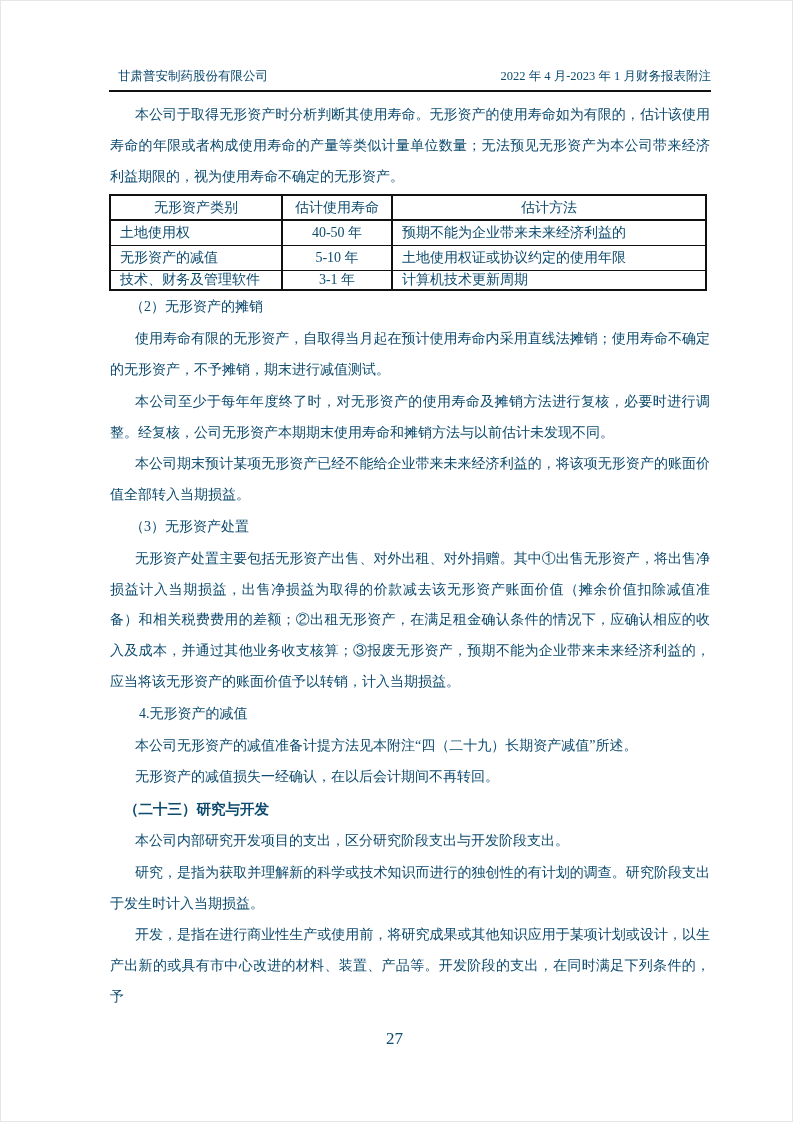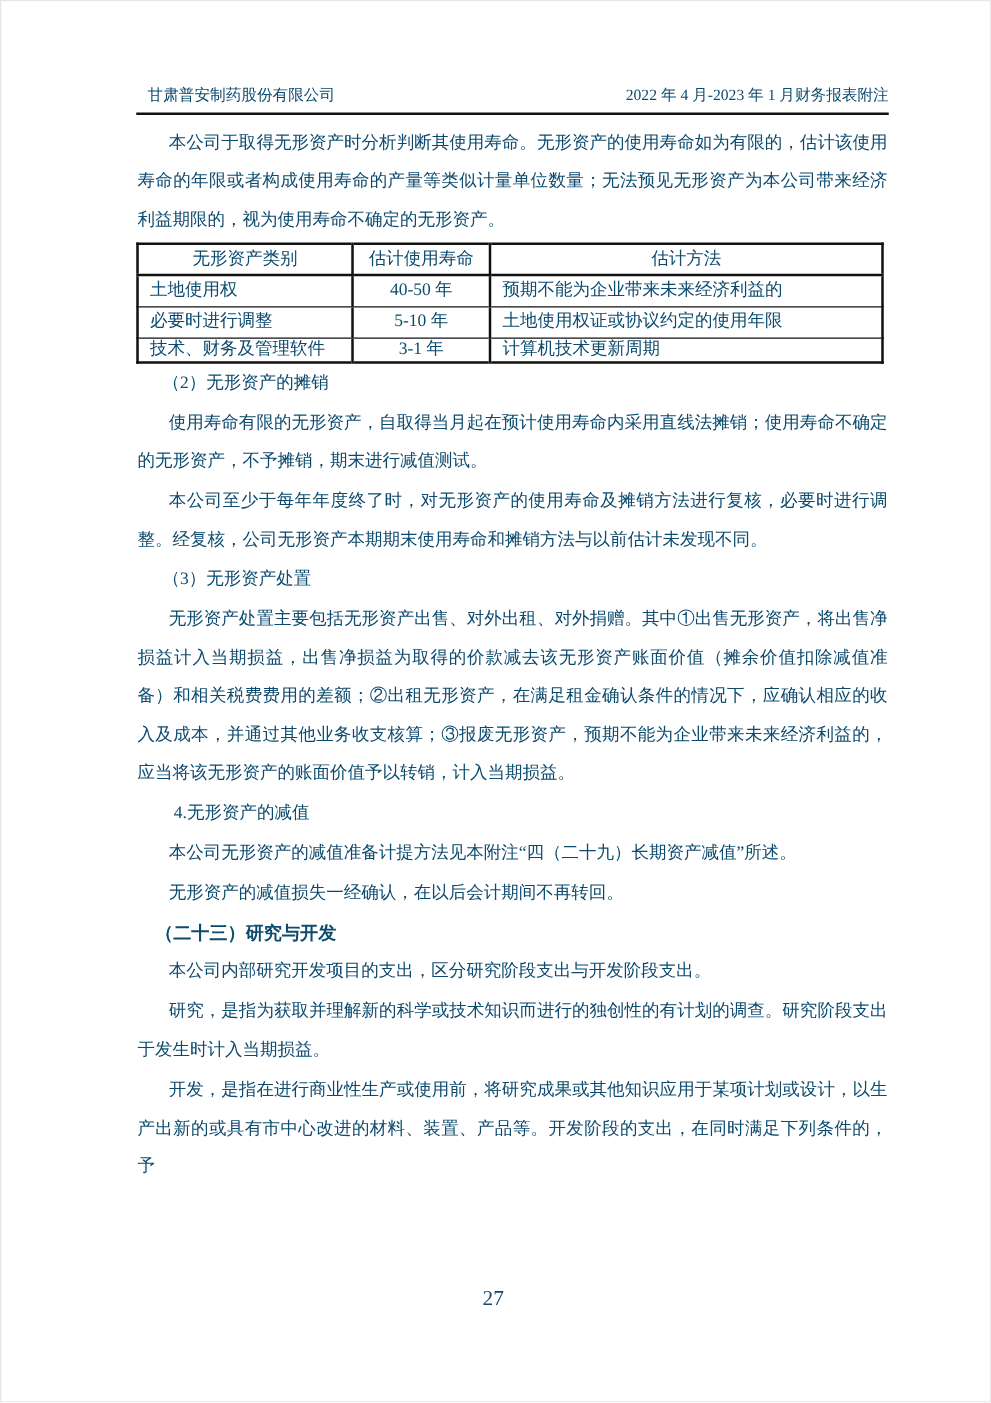--- a/index.html
+++ b/index.html
@@ -96,35 +96,36 @@
           <th class="method">估计方法</th>
         </tr>
       </thead>
       <tbody>
         <tr>
           <td class="cat">土地使用权</td>
           <td class="life">40-50 年</td>
           <td class="method">预期不能为企业带来未来经济利益的</td>
         </tr>
         <tr>
-          <td class="cat">必要时进行调整</td>
+          <td class="cat">无形资产的减值</td>
           <td class="life">5-10 年</td>
           <td class="method">土地使用权证或协议约定的使用年限</td>
         </tr>
         <tr>
           <td class="cat">技术、财务及管理软件</td>
           <td class="life">3-1 年</td>
           <td class="method">计算机技术更新周期</td>
         </tr>
       </tbody>
     </table>
 
     <p class="sub">（2）无形资产的摊销</p>
     <p>使用寿命有限的无形资产，自取得当月起在预计使用寿命内采用直线法摊销；使用寿命不确定的无形资产，不予摊销，期末进行减值测试。</p>
     <p>本公司至少于每年年度终了时，对无形资产的使用寿命及摊销方法进行复核，必要时进行调整。经复核，公司无形资产本期期末使用寿命和摊销方法与以前估计未发现不同。</p>
+    <p>本公司期末预计某项无形资产已经不能给企业带来未来经济利益的，将该项无形资产的账面价值全部转入当期损益。</p>
     <p class="sub">（3）无形资产处置</p>
     <p>无形资产处置主要包括无形资产出售、对外出租、对外捐赠。其中①出售无形资产，将出售净损益计入当期损益，出售净损益为取得的价款减去该无形资产账面价值（摊余价值扣除减值准备）和相关税费费用的差额；②出租无形资产，在满足租金确认条件的情况下，应确认相应的收入及成本，并通过其他业务收支核算；③报废无形资产，预期不能为企业带来未来经济利益的，应当将该无形资产的账面价值予以转销，计入当期损益。</p>
     <p class="num">4.无形资产的减值</p>
     <p>本公司无形资产的减值准备计提方法见本附注“四（二十九）长期资产减值”所述。</p>
     <p>无形资产的减值损失一经确认，在以后会计期间不再转回。</p>
     <p class="bold-heading">（二十三）研究与开发</p>
     <p>本公司内部研究开发项目的支出，区分研究阶段支出与开发阶段支出。</p>
     <p>研究，是指为获取并理解新的科学或技术知识而进行的独创性的有计划的调查。研究阶段支出于发生时计入当期损益。</p>
     <p>开发，是指在进行商业性生产或使用前，将研究成果或其他知识应用于某项计划或设计，以生产出新的或具有市中心改进的材料、装置、产品等。开发阶段的支出，在同时满足下列条件的，予</p>
 

